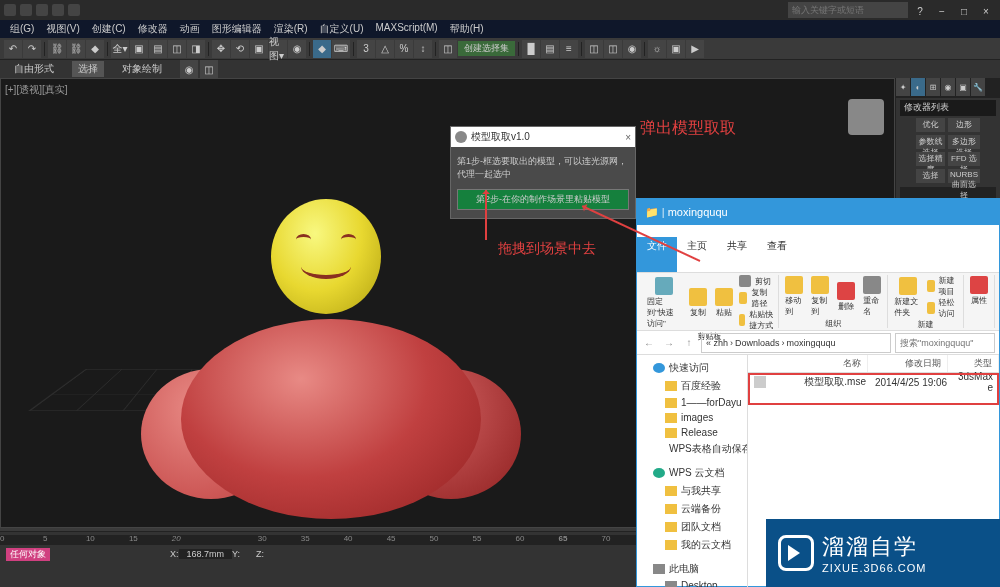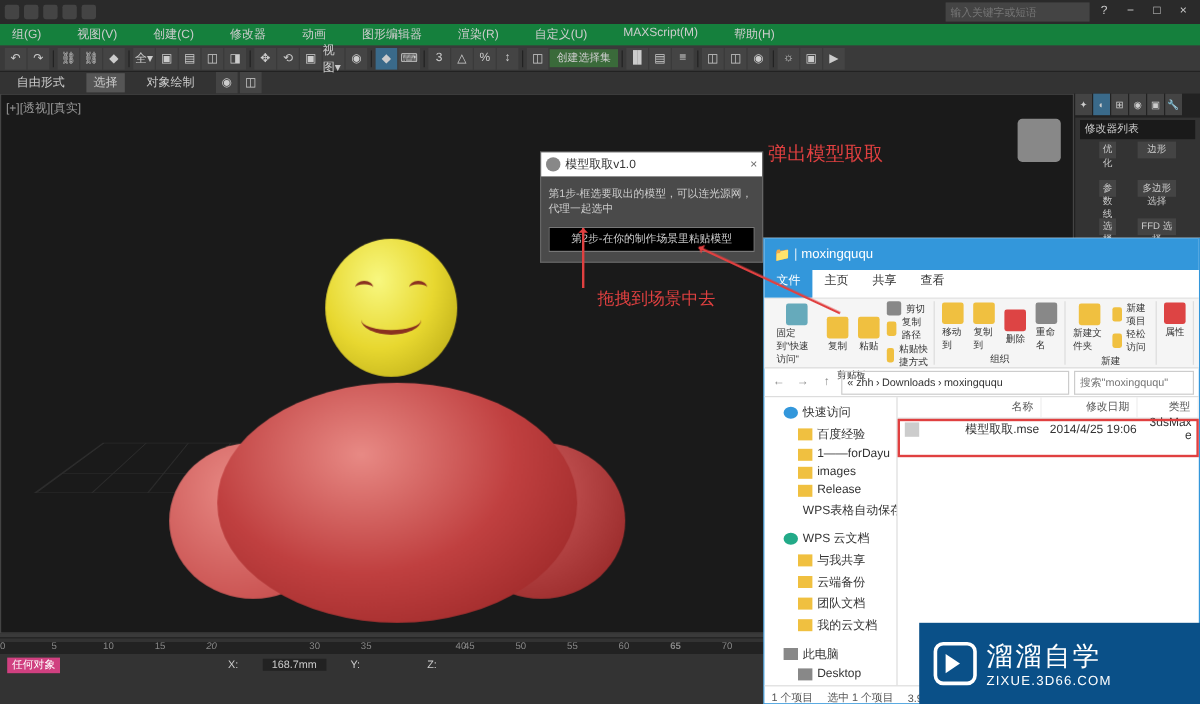--- a/index.html
+++ b/index.html
@@ -2,26 +2,26 @@
 <html><head>
   <meta charset="utf-8">
   <style>
     * { margin: 0; padding: 0; box-sizing: border-box; font-family: "Microsoft YaHei", Arial, sans-serif; }
     body { width: 1000px; height: 587px; background: #3a3a3a; color: #ccc; font-size: 10px; overflow: hidden; position: relative; }
     
     
     .titlebar { height: 20px; background: #2a2a2a; display: flex; align-items: center; padding: 0 4px; }
     .titlebar-left { display: flex; gap: 4px; align-items: center; }
     .titlebar-icon { width: 12px; height: 12px; background: #444; border-radius: 2px; }
-    .titlebar-right { margin-left: auto; display: flex; gap: 2px; align-items: flex-start; }
+    .titlebar-right { margin-left: auto; display: flex; gap: 2px; align-items: flex-end; }
     .search-box { width: 120px; height: 16px; background: #444; font-size: 9px; padding: 0 4px; color: #999; border: none; }
     .win-btn { width: 20px; height: 14px; display: flex; align-items: center; justify-content: center; }
     
     
-    .menubar { height: 18px; background: #15803d; display: flex; padding: 0 4px; font-size: 10px; gap: 18px; }
+    .menubar { height: 18px; background: #0f172a; display: flex; padding: 0 4px; font-size: 10px; }
     .menu-item { padding: 2px 6px; cursor: pointer; }
     
     
     .toolbar { height: 22px; background: #3a3a3a; display: flex; align-items: center; padding: 0 4px; gap: 1px; border-bottom: 1px solid #222; }
     .tool-btn { width: 18px; height: 18px; background: #444; display: flex; align-items: center; justify-content: center; font-size: 10px; }
     .tool-sep { width: 1px; height: 14px; background: #222; margin: 0 2px; }
     .tool-dropdown { background: #3a6a3a; padding: 1px 6px; font-size: 9px; }
     
     
     .modebar { height: 18px; background: #333; display: flex; align-items: center; padding: 0 8px; gap: 12px; font-size: 10px; }
@@ -44,44 +44,44 @@
     .smiley::before { content: ""; position: absolute; top: 35px; left: 25px; width: 15px; height: 8px; border-top: 3px solid #8a3020; border-radius: 50% 50% 0 0; }
     .smiley::after { content: ""; position: absolute; top: 35px; right: 25px; width: 15px; height: 8px; border-top: 3px solid #8a3020; border-radius: 50% 50% 0 0; }
     .smile { position: absolute; top: 55px; left: 30px; width: 50px; height: 25px; border-bottom: 4px solid #8a3020; border-radius: 0 0 50% 50%; }
     .grid { position: absolute; bottom: 80px; left: 60px; width: 400px; height: 120px; border: 1px solid #444; transform: perspective(400px) rotateX(70deg); background-image: linear-gradient(#444 1px, transparent 1px), linear-gradient(90deg, #444 1px, transparent 1px); background-size: 40px 40px; opacity: 0.4; }
     
     
     .sidepanel { width: 105px; background: #333; border-left: 1px solid #222; }
     .sp-tabs { height: 20px; display: flex; gap: 1px; background: #222; }
     .sp-tab { width: 14px; height: 18px; background: #444; display: flex; align-items: center; justify-content: center; font-size: 8px; }
     .sp-dropdown { margin: 2px 4px; height: 16px; background: #1a1a1a; font-size: 9px; padding: 1px 4px; }
-    .sp-grid { display: grid; grid-template-columns: 1fr 1fr; gap: 18px; margin: 2px 20px; }
+    .sp-grid { display: grid; grid-template-columns: 1fr 1fr; gap: 3px; margin: 2px 20px; }
     .sp-cell { background: #444; height: 14px; font-size: 8px; padding: 1px 2px; text-align: center; }
     .sp-dark { flex: 1; background: #222; margin: 4px; }
     
     
     .dialog { position: absolute; top: 126px; left: 450px; width: 186px; background: #4a4a4a; border: 1px solid #666; z-index: 10; }
     .dlg-title { height: 20px; background: #fff; display: flex; align-items: center; padding: 0 4px; color: #333; font-size: 10px; }
     .dlg-close { margin-left: auto; color: #666; cursor: pointer; }
     .dlg-icon { width: 12px; height: 12px; background: #888; border-radius: 50%; margin-right: 4px; }
     .dlg-body { padding: 8px 6px; font-size: 9px; }
-    .dlg-btn { width: 100%; background: #000000; border: 1px solid #777; padding: 3px; text-align: center; font-size: 9px; margin-top: 8px; }
+    .dlg-btn { width: 100%; background: #15803d; border: 1px solid #777; padding: 3px; text-align: center; font-size: 9px; margin-top: 8px; }
     
     
     .anno1 { position: absolute; top: 118px; left: 640px; color: #e04040; font-size: 16px; font-family: SimSun; z-index: 5; }
     .anno2 { position: absolute; top: 240px; left: 498px; color: #e04040; font-size: 14px; font-family: SimSun; z-index: 15; }
     .arrow1 { position: absolute; top: 190px; left: 485px; width: 2px; height: 50px; background: #e04040; z-index: 15; }
     .arrow1::before { content: ""; position: absolute; top: -4px; left: -3px; border: 4px solid transparent; border-bottom-color: #e04040; }
     .arrow2 { position: absolute; top: 260px; left: 570px; width: 130px; height: 2px; background: #e04040; z-index: 15; transform: rotate(25deg); transform-origin: right; }
     .arrow2::before { content: ""; position: absolute; left: -4px; top: -3px; border: 4px solid transparent; border-right-color: #e04040; }
     
     
     .explorer { position: absolute; top: 198px; left: 636px; width: 364px; height: 389px; background: #fff; border: 1px solid #3397db; z-index: 12; color: #333; }
     .exp-title { height: 26px; background: #3397db; color: #fff; display: flex; align-items: center; padding: 0 8px; font-size: 11px; }
-    .exp-ribbon-tabs { height: 24px; background: #fff; display: flex; font-size: 10px; border-bottom: 1px solid #ddd; }
+    .exp-ribbon-tabs { height: 36px; background: #fff; display: flex; font-size: 10px; border-bottom: 1px solid #ddd; margin-top: 12px; }
     .exp-rtab { padding: 2px 10px; }
     .exp-rtab.file { background: #3397db; color: #fff; }
     .exp-ribbon { height: 58px; background: #f5f5f5; display: flex; padding: 2px 4px; font-size: 8px; border-bottom: 1px solid #ddd; }
     .rib-group { display: flex; flex-direction: column; align-items: center; padding: 0 4px; border-right: 1px solid #ddd; justify-content: space-between; }
     .rib-btn { display: flex; flex-direction: column; align-items: center; gap: 1px; padding: 1px 2px; }
     .rib-icon { width: 18px; height: 18px; background: #f0c040; border-radius: 2px; }
     .rib-icon.sm { width: 12px; height: 12px; }
     .rib-lbl { font-size: 8px; }
     .rib-row { display: flex; gap: 4px; align-items: center; }
     .exp-path { height: 24px; display: flex; align-items: center; padding: 2px 4px; gap: 4px; border-bottom: 1px solid #ddd; }
@@ -111,21 +111,21 @@
     .wm-cn { font-size: 22px; letter-spacing: 2px; }
     .wm-en { font-size: 11px; letter-spacing: 1px; }
     
     
     .timeline { position: absolute; bottom: 40px; left: 0; right: 105px; height: 16px; background: #333; border-top: 1px solid #222; display: flex; align-items: center; }
     .tl-track { flex: 1; height: 10px; background: #222; position: relative; }
     .tl-tick { position: absolute; font-size: 8px; color: #888; top: -1px; }
     
     
     .statusbar { position: absolute; bottom: 0; left: 0; right: 0; height: 40px; background: #333; font-size: 9px; }
-    .sb-row1 { height: 14px; display: flex; align-items: center; padding: 0 6px; gap: 20px; }
+    .sb-row1 { height: 14px; display: flex; align-items: center; padding: 0 6px; gap: 0; }
     .sb-pink { background: #d04080; color: #fff; padding: 0 4px; }
     .sb-row2 { height: 14px; padding: 0 6px; color: #999; }
     .sb-field { background: #222; padding: 0 8px; }
   </style>
 </head>
 <body>
 
 <div class="titlebar">
   <div class="titlebar-left">
     <div class="titlebar-icon"></div>
@@ -463,21 +463,21 @@
 <div class="timeline">
   <div class="tl-track" id="tl-track">
       <span class="tl-tick" style="left: 0%;">0</span>
       <span class="tl-tick" style="left: 4.8%;">5</span>
       <span class="tl-tick" style="left: 9.6%;">10</span>
       <span class="tl-tick" style="left: 14.4%;">15</span>
       <span class="tl-tick" style="left: 19.2%; font-style: italic;">20</span>
       <span class="tl-tick" style="left: 24%; margin-top: 19px;">25</span>
       <span class="tl-tick" style="left: 28.8%;">30</span>
       <span class="tl-tick" style="left: 33.6%;">35</span>
-      <span class="tl-tick" style="left: 38.4%; margin-left: 36px;">40</span>
+      <span class="tl-tick" style="left: 38.4%;">40</span>
       <span class="tl-tick" style="left: 43.2%;">45</span>
       <span class="tl-tick" style="left: 48%;">50</span>
       <span class="tl-tick" style="left: 52.8%;">55</span>
       <span class="tl-tick" style="left: 57.6%;">60</span>
       <span class="tl-tick" style="left: 62.4%; font-weight: bold;">65</span>
       <span class="tl-tick" style="left: 67.2%;">70</span>
       <span class="tl-tick" style="left: 72%;">75</span>
       <span class="tl-tick" style="left: 76.8%;">80</span>
       <span class="tl-tick" style="left: 81.6%;">85</span>
       <span class="tl-tick" style="left: 86.4%;">90</span>

